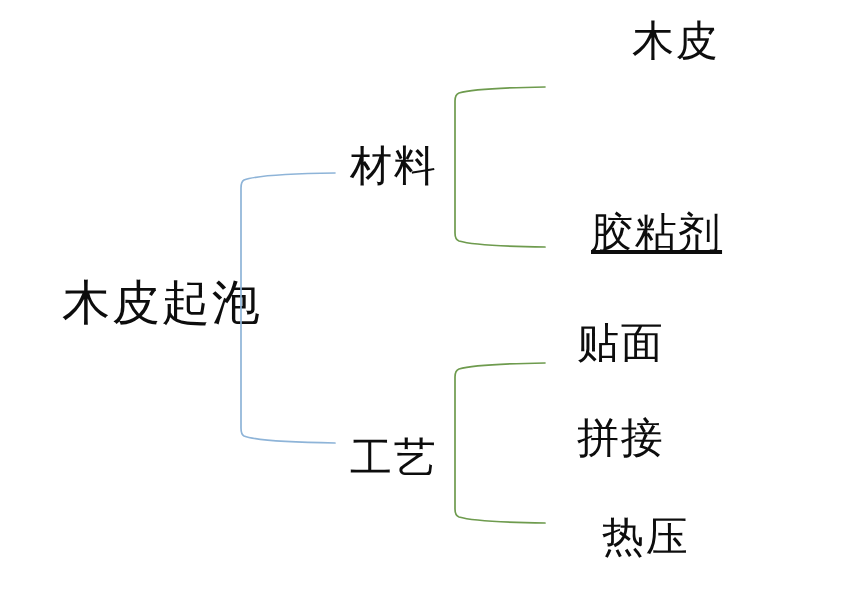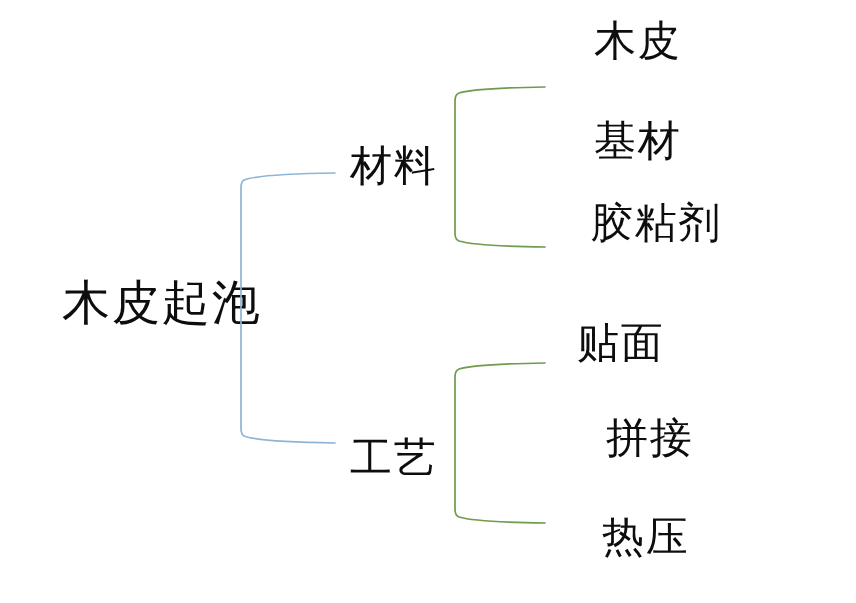--- a/index.html
+++ b/index.html
@@ -37,21 +37,21 @@
     left: 350px;
   }
   .node-branch-material { top: 145px; }
   .node-branch-process  { top: 420px; }
 
   .node-leaf {
     font-size: 42px;
   }
   .leaf-1 { left: 594px; top: 20px;  }
   .leaf-2 { left: 594px; top: 120px; }
-  .leaf-3 { left: 591px; top: 202px; }
+  .leaf-3 { left: 591px; top: 212px; text-decoration: underline; }
   .leaf-4 { left: 577px; top: 322px; text-align: center; }
   .leaf-5 { left: 577px; top: 417px; }
   .leaf-6 { left: 577px; top: 516px; margin-left: 25px; }
 
   .bracket {
     position: absolute;
     pointer-events: none;
   }
   .bracket svg {
     display: block;
@@ -107,21 +107,20 @@
     <svg width="96" height="166" viewBox="0 0 96 166">
       <path d="M 93 3
                C 58 3.5, 22 4.5, 7 9
                C 3.6 10.3, 3 13.5, 3 17
                L 3 149
                C 3 152.5, 3.6 155.7, 7 157
                C 22 161.5, 58 162.5, 93 163" stroke="#6E9B4E"></path>
     </svg>
   </div>
 
-  <div class="node node-leaf leaf-1" style="color: rgb(13, 13, 13);">木皮</div>
-  <div class="node node-leaf leaf-2" style="color: rgb(13, 13, 13);">基材</div>
+  <div class="node node-leaf leaf-1" style="color: rgb(13, 13, 13); margin-left: 38px;">木皮</div>
   <div class="node node-leaf leaf-3" style="color: rgb(13, 13, 13);">胶粘剂</div>
 
   <div class="node node-leaf leaf-4" style="color: rgb(13, 13, 13);">贴面</div>
-  <div class="node node-leaf leaf-5" style="color: rgb(13, 13, 13); margin-left: 29px;">拼接</div>
+  <div class="node node-leaf leaf-5" style="color: rgb(13, 13, 13);">拼接</div>
   <div class="node node-leaf leaf-6" style="color: rgb(13, 13, 13);">热压</div>
 
 </div>
 
 </body></html>

